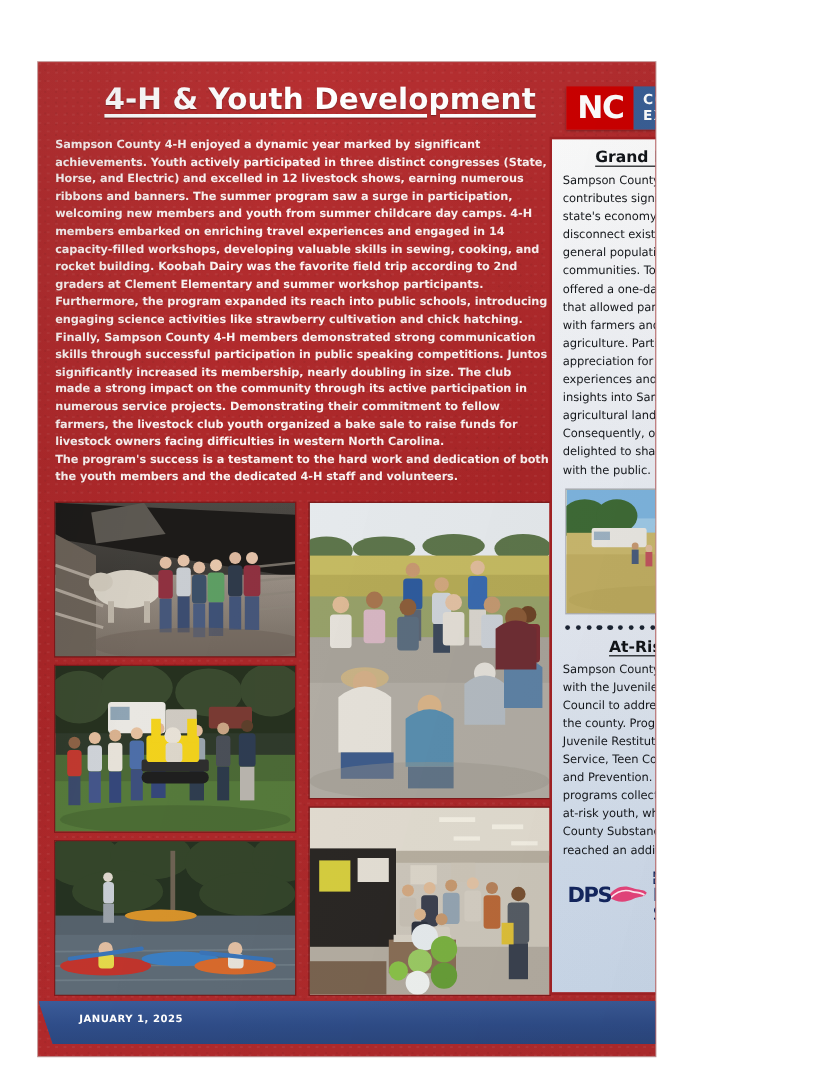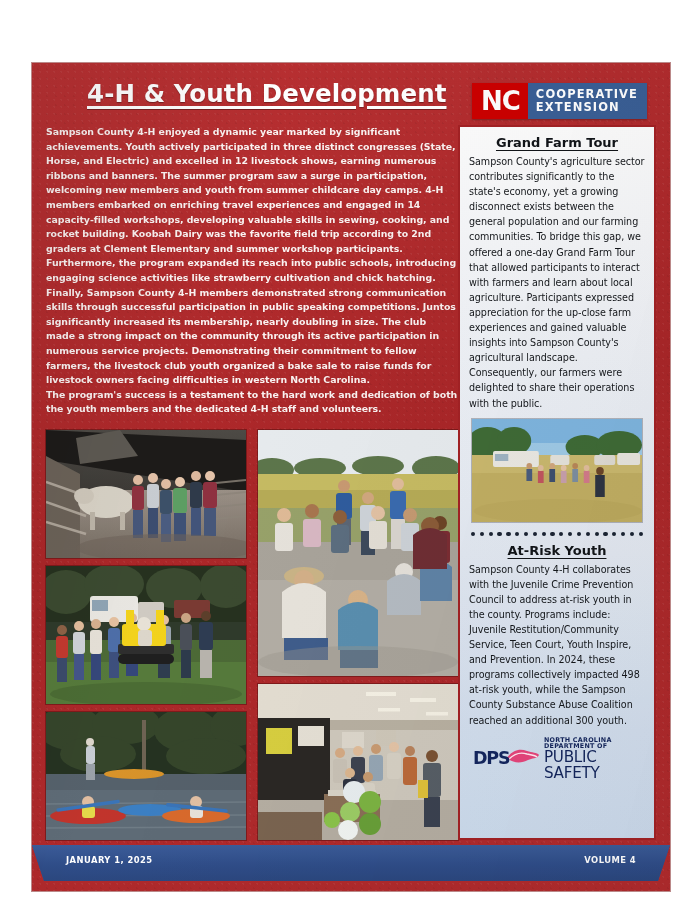--- a/index.html
+++ b/index.html
@@ -8,30 +8,29 @@
     width:700px;height:905px;
     background:#ffffff;
     font-family:"Liberation Sans", sans-serif;
     overflow:hidden;
     position:relative;
   }
   
   #page-sheet{
     position:absolute;
     left:32px;top:52px;
-    width:638px;height:828px;
+    width:514px;height:828px;
     background:#b02a2c;
     background-image:
       radial-gradient(circle at 18% 22%, rgba(255,255,255,.055) 0 1px, transparent 1px),
       radial-gradient(circle at 62% 71%, rgba(0,0,0,.05) 0 1px, transparent 1px),
       linear-gradient(160deg,#b93133 0%,#ab2628 48%,#b22b2d 100%);
     background-size:7px 7px, 9px 9px, 100% 100%;
     box-shadow:0 0 0 1px rgba(120,20,20,.5);
     overflow:hidden;
-    margin-top:11px;
   }
   
   #page-sheet::after{
     content:"";position:absolute;inset:0;pointer-events:none;
     background:linear-gradient(105deg, rgba(0,0,0,.08) 0%, rgba(255,255,255,.03) 30%, rgba(0,0,0,.05) 100%);
     mix-blend-mode:multiply;
   }
 
   
   #masthead{

